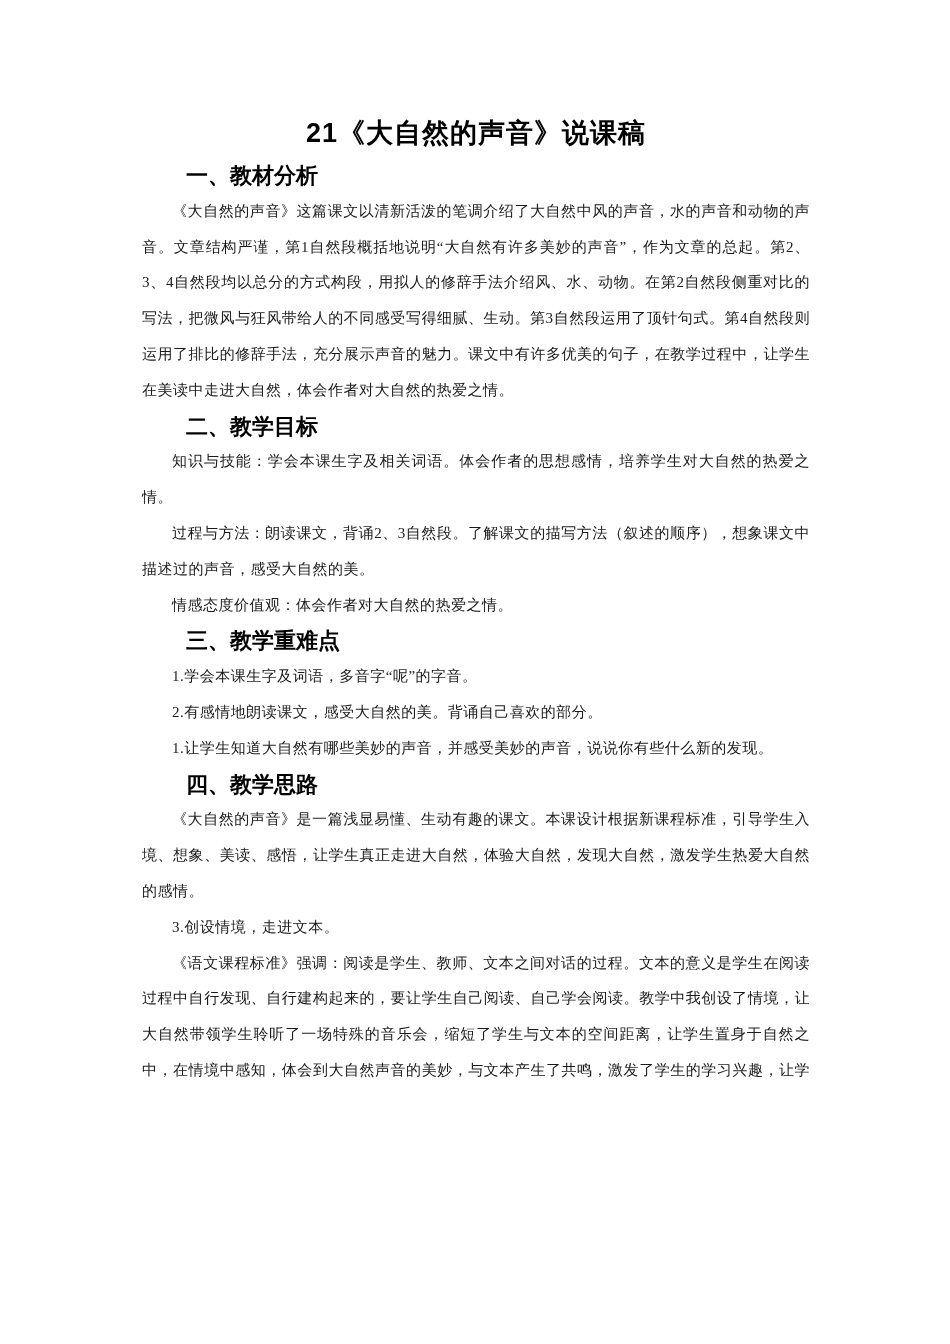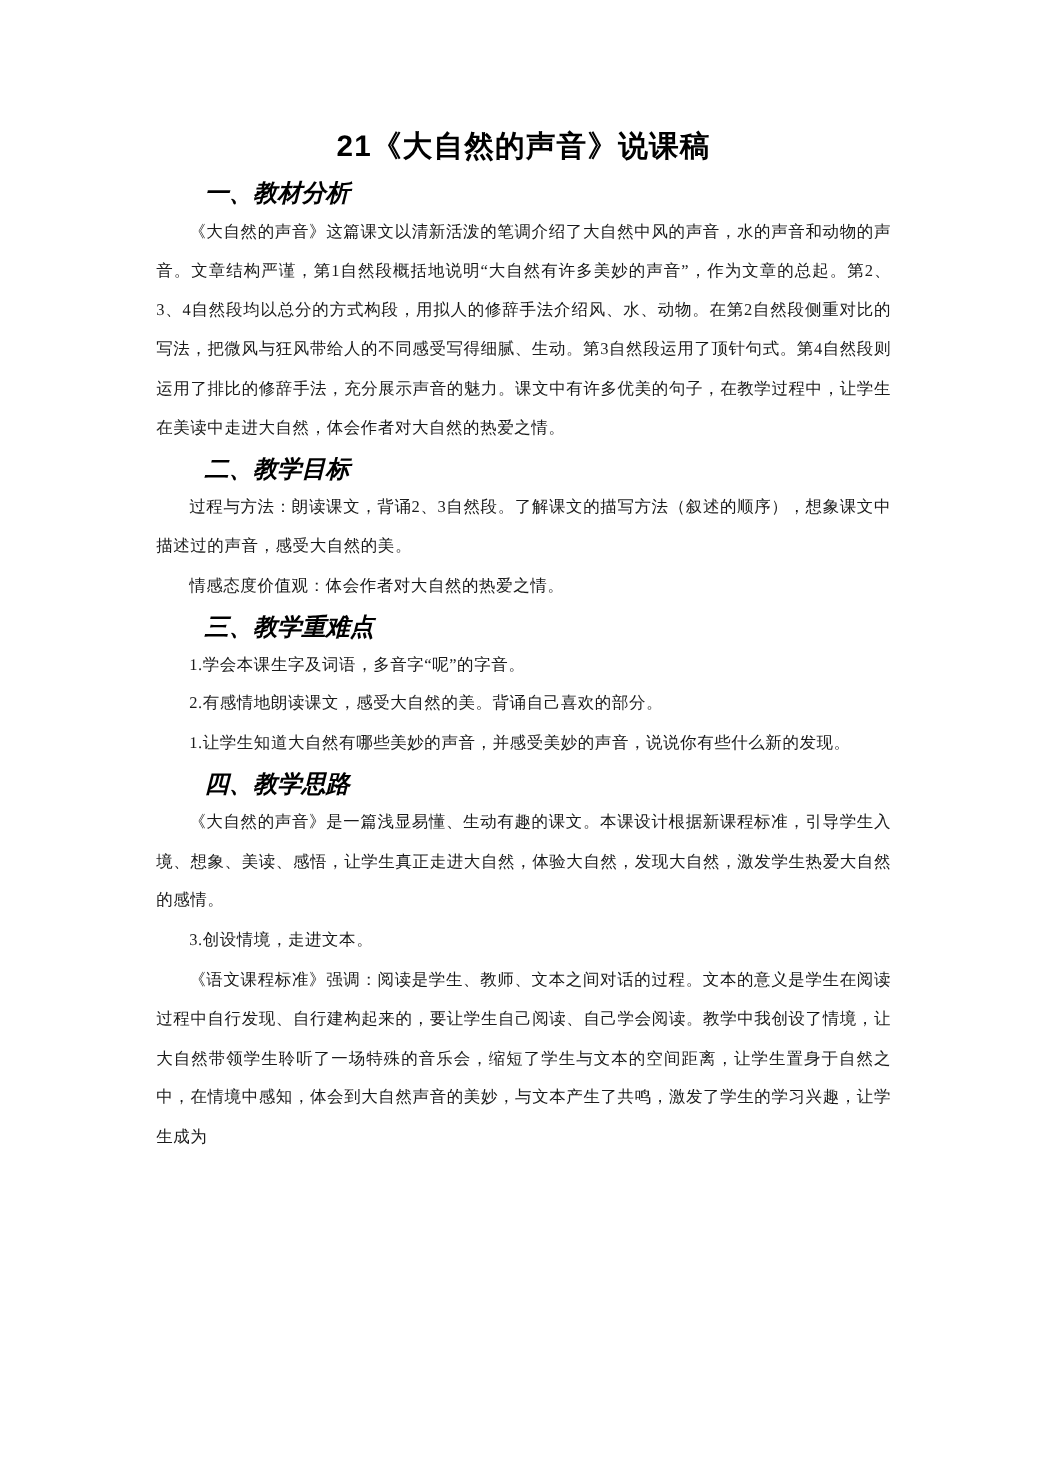--- a/index.html
+++ b/index.html
@@ -34,21 +34,20 @@
     padding: 0;
   }
   .sec-heading {
     margin: 0;
     font-family: "Liberation Sans", "DejaVu Sans", sans-serif;
     font-weight: bold;
     font-size: 22px;
     line-height: 35.8px;
     text-indent: 2em;
     color: #000000;
-    font-style: italic;
   }
   .para {
     margin: 0;
     font-size: 15px;
     line-height: 35.8px;
     text-indent: 2em;
     text-align: justify;
     letter-spacing: 0.5px;
     color: #1a1a1a;
   }
@@ -60,20 +59,21 @@
 
   <h1 class="doc-title">21《大自然的声音》说课稿</h1>
 
   <section class="doc-section">
     <h2 class="sec-heading">一、教材分析</h2>
     <p class="para">《大自然的声音》这篇课文以清新活泼的笔调介绍了大自然中风的声音，水的声音和动物的声音。文章结构严谨，第1自然段概括地说明“大自然有许多美妙的声音”，作为文章的总起。第2、3、4自然段均以总分的方式构段，用拟人的修辞手法介绍风、水、动物。在第2自然段侧重对比的写法，把微风与狂风带给人的不同感受写得细腻、生动。第3自然段运用了顶针句式。第4自然段则运用了排比的修辞手法，充分展示声音的魅力。课文中有许多优美的句子，在教学过程中，让学生在美读中走进大自然，体会作者对大自然的热爱之情。</p>
   </section>
 
   <section class="doc-section">
     <h2 class="sec-heading">二、教学目标</h2>
+    <p class="para">知识与技能：学会本课生字及相关词语。体会作者的思想感情，培养学生对大自然的热爱之情。</p>
     <p class="para">过程与方法：朗读课文，背诵2、3自然段。了解课文的描写方法（叙述的顺序），想象课文中描述过的声音，感受大自然的美。</p>
     <p class="para">情感态度价值观：体会作者对大自然的热爱之情。</p>
   </section>
 
   <section class="doc-section">
     <h2 class="sec-heading">三、教学重难点</h2>
     <p class="para">1.学会本课生字及词语，多音字“呢”的字音。</p>
     <p class="para">2.有感情地朗读课文，感受大自然的美。背诵自己喜欢的部分。</p>
     <p class="para">1.让学生知道大自然有哪些美妙的声音，并感受美妙的声音，说说你有些什么新的发现。</p>
   </section>

